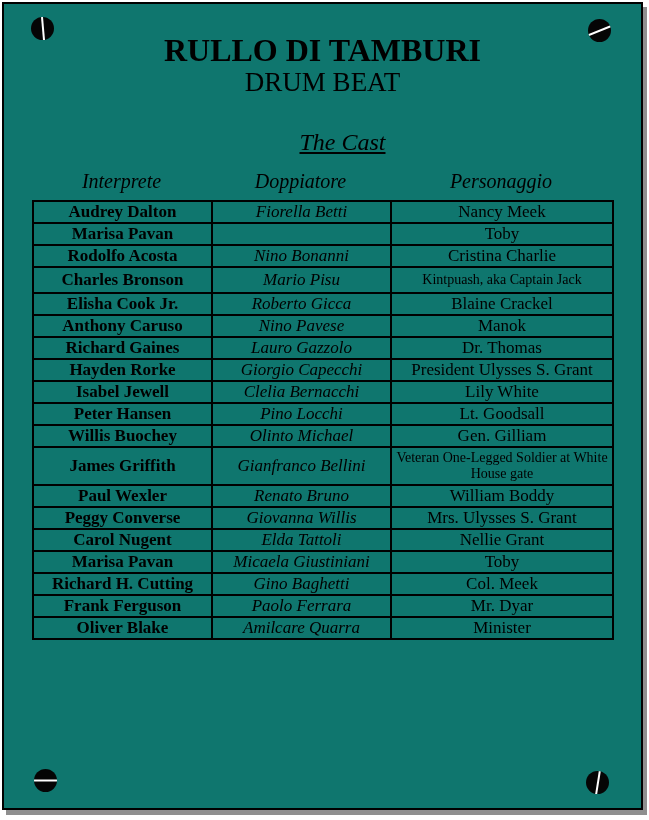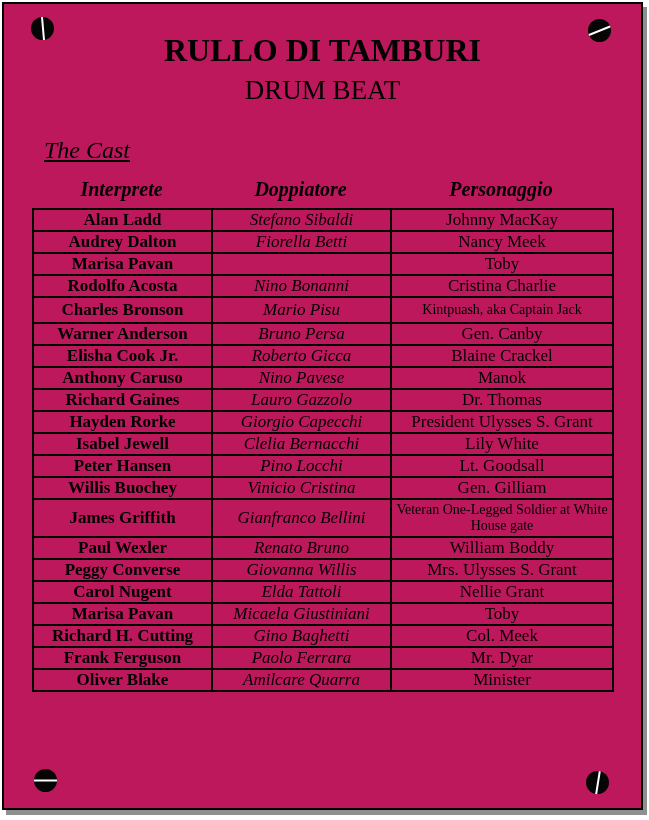--- a/index.html
+++ b/index.html
@@ -10,21 +10,21 @@
     height: 820px;
     font-family: "Liberation Serif", serif;
     color: #000000;
   }
   .page {
     position: relative;
     box-sizing: border-box;
     margin: 2px 0 0 2px;
     width: 641px;
     height: 808px;
-    background: #be185d;
+    background: #0f766e;
     border: 2px solid #000000;
     box-shadow: 4px 5px 0 0 #8f8f8f;
     overflow: hidden;
   }
   
   .pin {
     position: absolute;
     width: 23px;
     height: 23px;
     border-radius: 50%;
@@ -51,45 +51,45 @@
   .pin-br .slash { transform: rotate(9deg); }
 
   .title {
     margin-top: 30px;
     text-align: center;
     font-size: 32px;
     font-weight: bold;
     line-height: 1.05;
   }
   .subtitle {
-    margin-top: 8px;
+    margin-top: 0;
     text-align: center;
     font-size: 27px;
     line-height: 1.05;
   }
   .cast-heading-wrap {
     margin-top: 34px;
-    text-align: left;
+    text-align: center;
     padding-left: 40px;
   }
   .cast-heading {
     font-size: 24px;
     font-style: italic;
     text-decoration: underline;
     line-height: 1.05;
   }
   .col-headers {
     display: flex;
     margin: 15px 0 0 28px;
     width: 580px;
     font-size: 20px;
     font-style: italic;
     line-height: 1.1;
   }
-  .col-h { text-align: center; font-weight: bold; }
+  .col-h { text-align: center; }
   .col-h.w1 { width: 179px; }
   .col-h.w2 { width: 179px; }
   .col-h.w3 { width: 222px; }
 
   table.cast {
     margin: 8px 0 0 28px;
     width: 580px;
     table-layout: fixed;
     border-collapse: collapse;
     border: 2px solid #000000;
@@ -145,50 +145,40 @@
   </div>
 
   <table class="cast">
     <colgroup>
       <col style="width:179px">
       <col style="width:179px">
       <col style="width:222px">
     </colgroup>
     <tbody>
         <tr>
-    <td class="c-actor">Alan Ladd</td>
-    <td class="c-dubber">Stefano Sibaldi</td>
-    <td class="c-char">Johnny MacKay</td>
-  </tr>
-        <tr>
     <td class="c-actor">Audrey Dalton</td>
     <td class="c-dubber">Fiorella Betti</td>
     <td class="c-char">Nancy Meek</td>
   </tr>
         <tr>
     <td class="c-actor">Marisa Pavan</td>
     <td class="c-dubber"></td>
     <td class="c-char">Toby</td>
   </tr>
         <tr>
     <td class="c-actor">Rodolfo Acosta</td>
     <td class="c-dubber">Nino Bonanni</td>
     <td class="c-char">Cristina Charlie</td>
   </tr>
         <tr class="small-char">
     <td class="c-actor">Charles Bronson</td>
     <td class="c-dubber">Mario Pisu</td>
     <td class="c-char">Kintpuash, aka Captain Jack</td>
   </tr>
         <tr>
-    <td class="c-actor">Warner Anderson</td>
-    <td class="c-dubber">Bruno Persa</td>
-    <td class="c-char">Gen. Canby</td>
-  </tr>
-        <tr>
     <td class="c-actor">Elisha Cook Jr.</td>
     <td class="c-dubber">Roberto Gicca</td>
     <td class="c-char">Blaine Crackel</td>
   </tr>
         <tr>
     <td class="c-actor">Anthony Caruso</td>
     <td class="c-dubber">Nino Pavese</td>
     <td class="c-char">Manok</td>
   </tr>
         <tr>
@@ -206,21 +196,21 @@
     <td class="c-dubber">Clelia Bernacchi</td>
     <td class="c-char">Lily White</td>
   </tr>
         <tr>
     <td class="c-actor">Peter Hansen</td>
     <td class="c-dubber">Pino Locchi</td>
     <td class="c-char">Lt. Goodsall</td>
   </tr>
         <tr>
     <td class="c-actor">Willis Buochey</td>
-    <td class="c-dubber">Vinicio Cristina</td>
+    <td class="c-dubber">Olinto Michael</td>
     <td class="c-char">Gen. Gilliam</td>
   </tr>
         <tr class="small-char">
     <td class="c-actor">James Griffith</td>
     <td class="c-dubber">Gianfranco Bellini</td>
     <td class="c-char">Veteran One-Legged Soldier at White House gate</td>
   </tr>
         <tr>
     <td class="c-actor">Paul Wexler</td>
     <td class="c-dubber">Renato Bruno</td>

